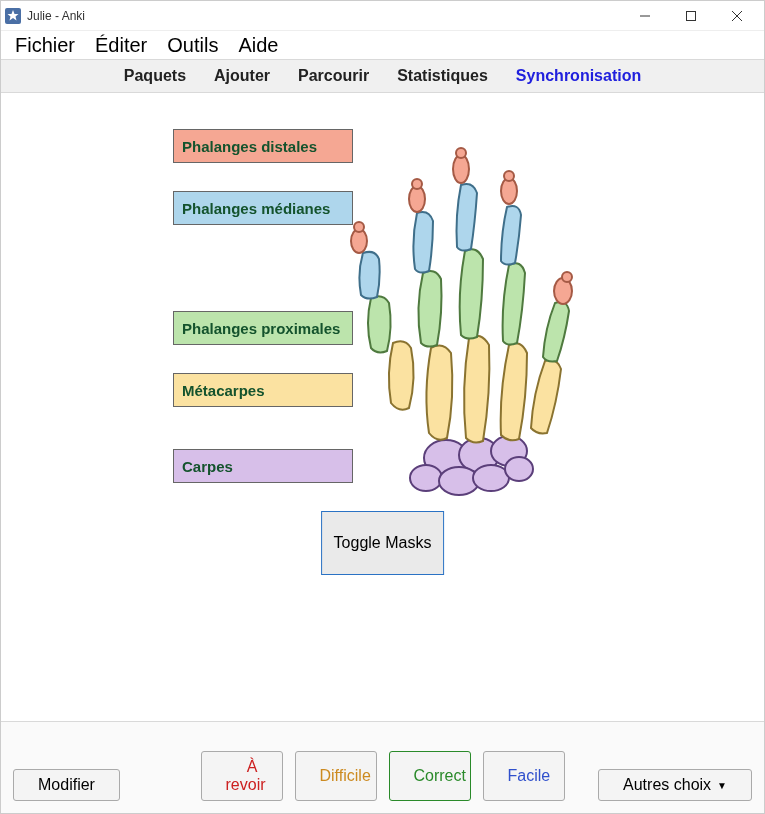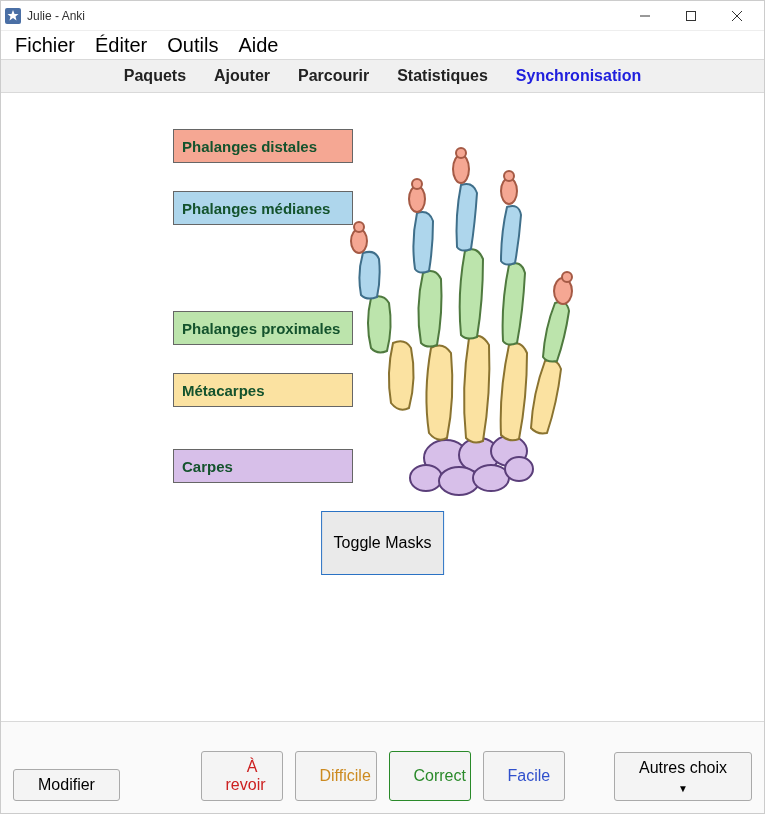--- a/index.html
+++ b/index.html
@@ -152,21 +152,21 @@
       bottom: 12px;
       display: flex;
       justify-content: center;
       gap: 12px;
     }
     .rate-btn { width: 82px; text-align: right; }
     .rate-again   { color: #cc2020; }
     .rate-hard    { color: #cc8a20; }
     .rate-good    { color: #2a8a2a; border: 1px solid #2a8a2a; }
     .rate-easy    { color: #3050cc; }
-    .autres-btn { margin-left: auto; display: flex; align-items: center; gap: 6px; flex-direction: column; }
+    .autres-btn { margin-left: auto; display: flex; align-items: center; gap: 6px; }
     .autres-btn .tri { font-size: 10px; }
   </style>
 </head>
 <body>
 
 <div class="titlebar">
   <span class="app-icon">
     <svg width="16" height="16" viewBox="0 0 16 16">
       <rect x="0" y="0" width="16" height="16" rx="2" fill="#4a6fa5"></rect>
       <path d="M8 2 L9.5 6 L13.5 6 L10.5 8.5 L11.5 12.5 L8 10 L4.5 12.5 L5.5 8.5 L2.5 6 L6.5 6 Z" fill="#fff"></path>

